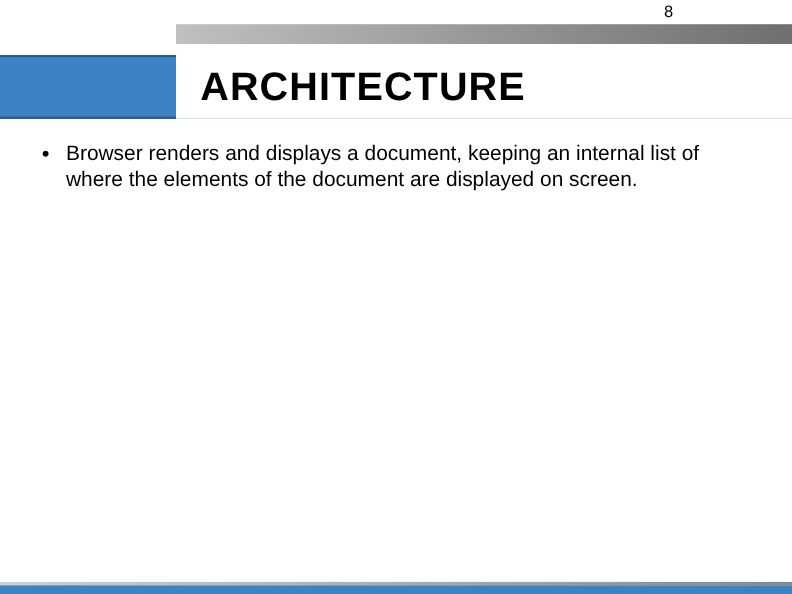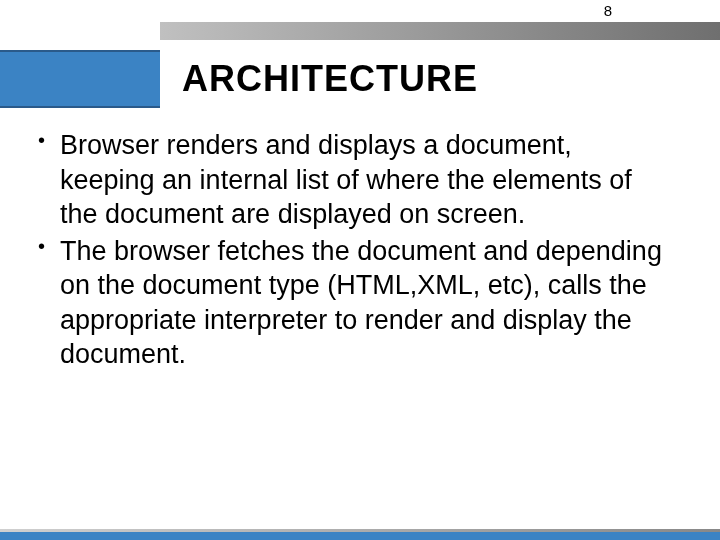--- a/index.html
+++ b/index.html
@@ -58,21 +58,21 @@
     top: 128px;
     left: 30px;
     right: 50px;
   }
   .content ul {
     list-style: none;
   }
   .content li {
     position: relative;
     padding-left: 30px;
-    font-size: 27px;
+    font-size: 19px;
     line-height: 1.28;
     color: #000;
     margin-bottom: 2px;
   }
   .content li::before {
     content: "•";
     position: absolute;
     left: 8px;
     top: 0;
     font-size: 20px;
@@ -102,17 +102,16 @@
 <div class="top-bar"></div>
 
 <div class="title-band"></div>
 <div class="title-box">
   <h1>ARCHITECTURE</h1>
 </div>
 
 <div class="content">
   <ul>
     <li>Browser renders and displays a document, keeping an internal list of where the elements of the document are displayed on screen.</li>
-    <li>The browser fetches the document and depending on the document type (HTML,XML, etc), calls the appropriate interpreter to render and display the document.</li>
   </ul>
 </div>
 
 <div class="bottom-strip"></div>
 
 </body></html>

